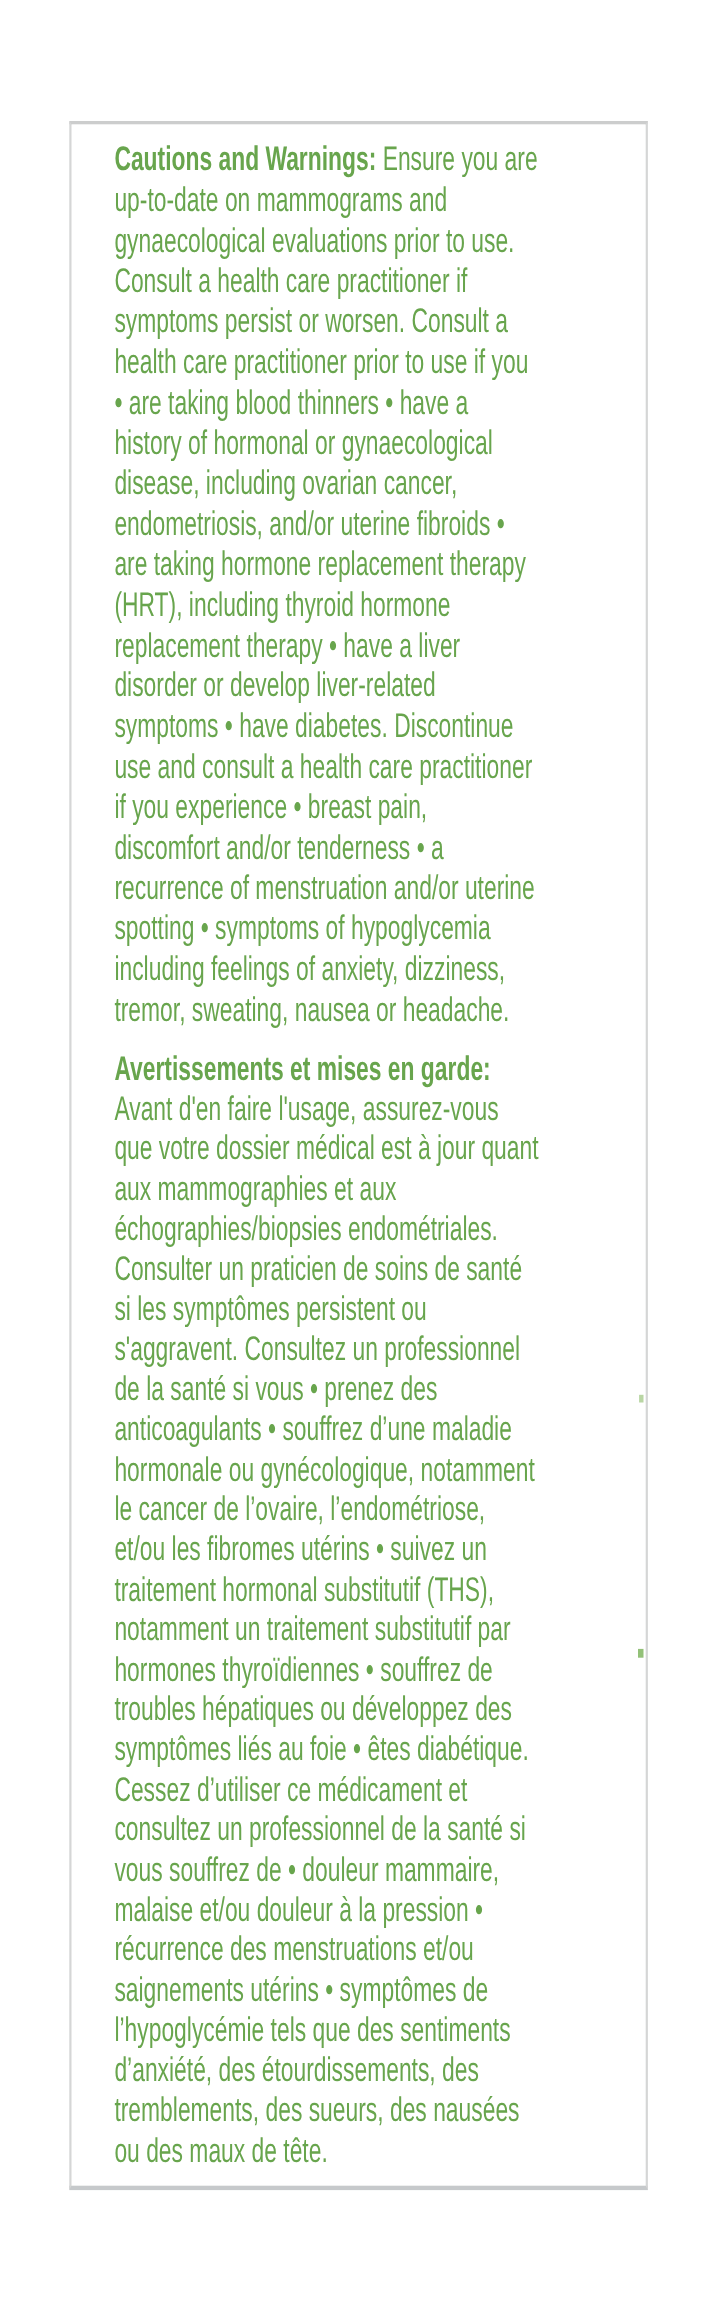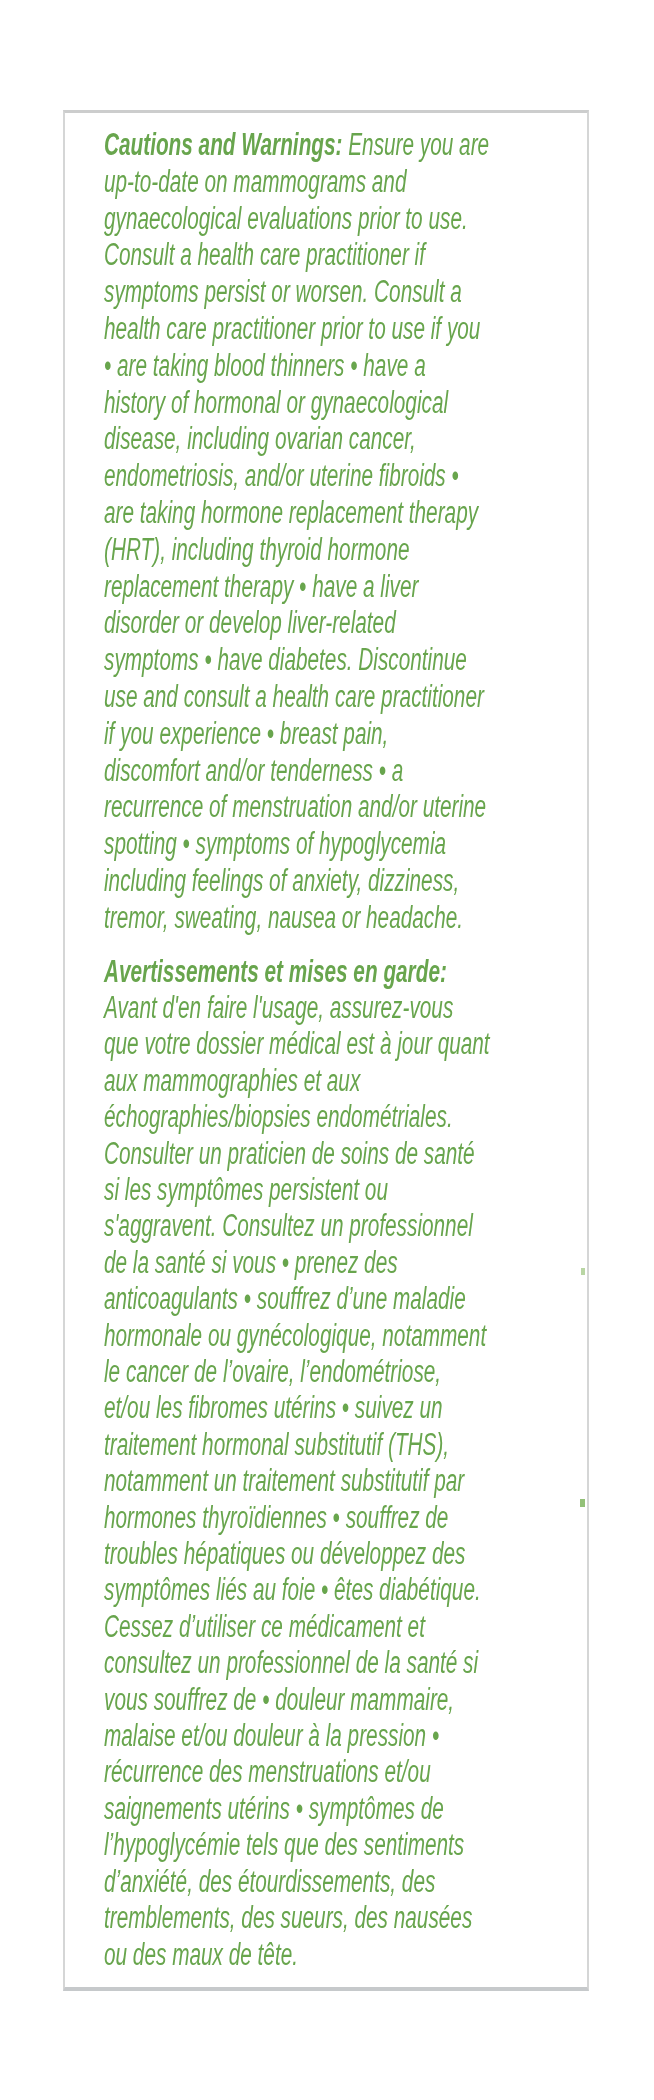--- a/index.html
+++ b/index.html
@@ -20,21 +20,20 @@
     left: 63px;
     top: 110px;
     width: 526px;
     height: 1881px;
     box-sizing: border-box;
     background: #ffffff;
     border-left: 2px solid #d5d6d6;
     border-right: 2px solid #d5d6d6;
     border-top: 3px solid #cccdcd;
     border-bottom: 4px solid #c6c9cb;
-    font-style: italic;
   }
   .textwrap {
     position: absolute;
     left: 39px;
     top: 14px;
     width: 780px;               
     transform: scaleX(0.67);
     transform-origin: 0 0;
   }
   .para {

